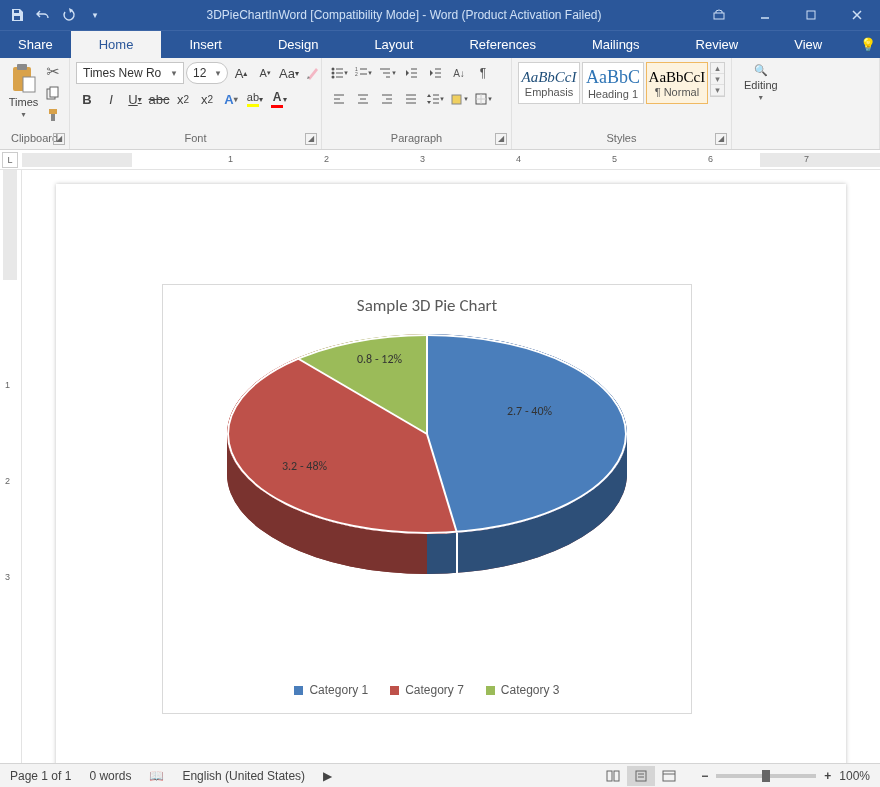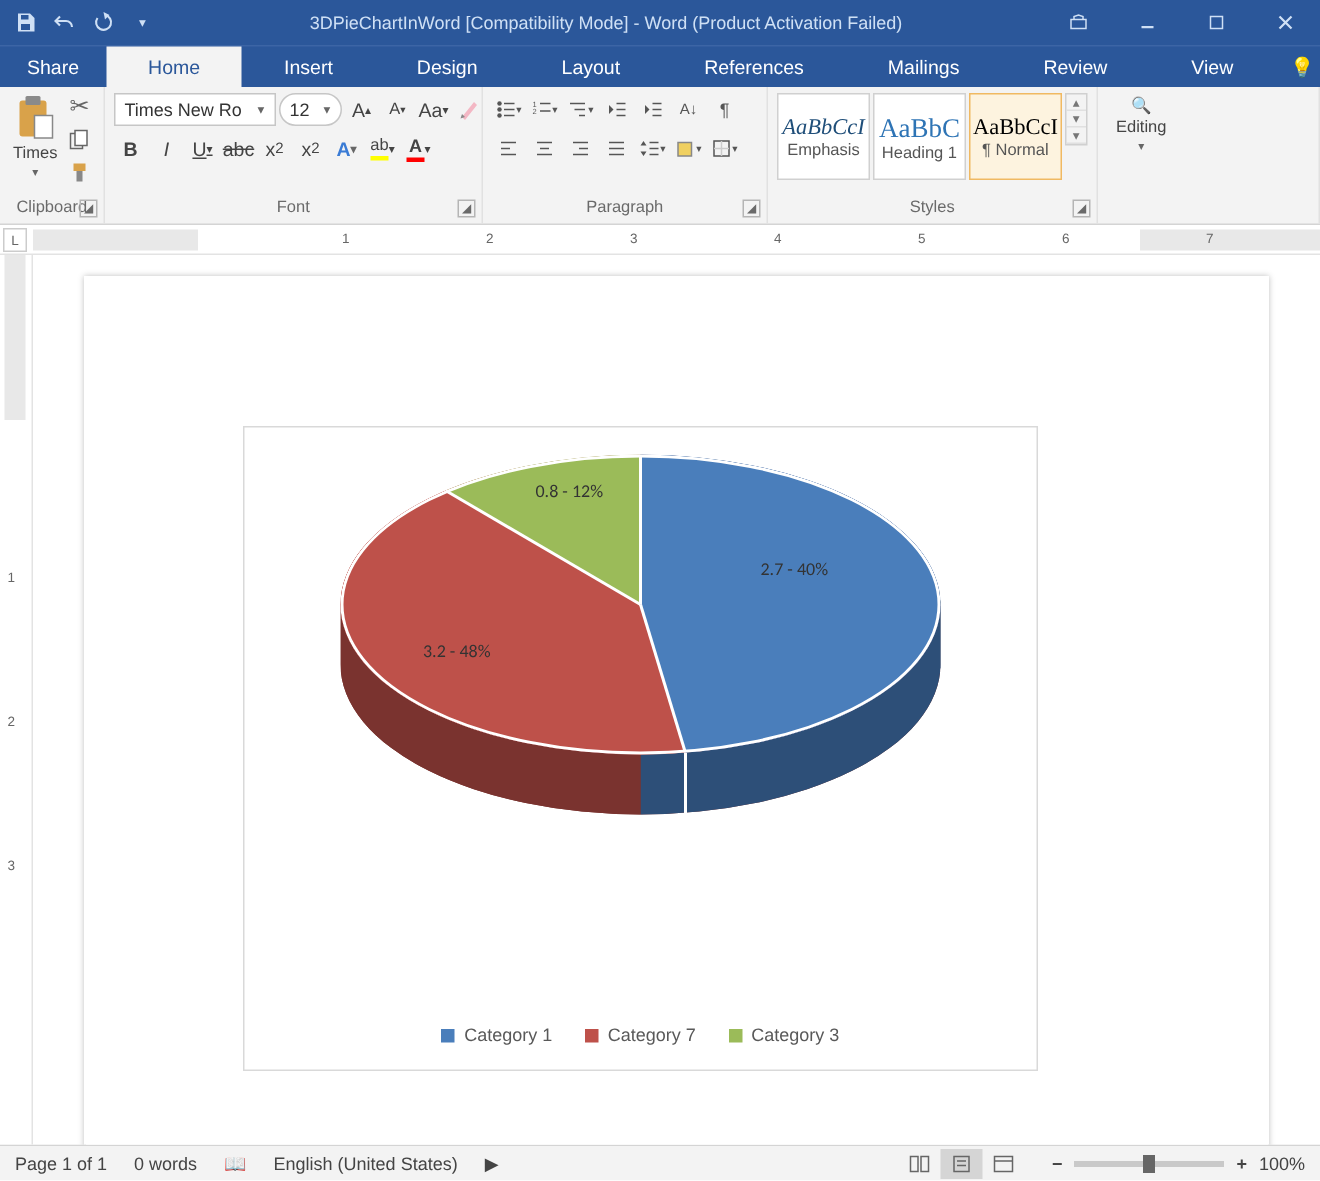--- a/index.html
+++ b/index.html
@@ -49,21 +49,21 @@
 .swatch { width:12px; height:3px; display:block; margin-top:1px; }
 
 
 .g-para { width: 190px; }
 .pbtn { width: 22px; height: 22px; display:flex; align-items:center; justify-content:center; color:#555; font-size:12px; border:1px solid transparent; }
 .pbtn svg { display:block; }
 .prow { display:flex; gap:2px; }
 
 
 .g-styles { width: 220px; }
-.styleitem { width: 66px; height: 58px; border:1px solid #d0d0d0; background:#fff; display:flex; flex-direction:column; align-items:center; justify-content:center; font-size:11px; color:#555; margin-right:2px; }
+.styleitem { width: 66px; height: 42px; border:1px solid #d0d0d0; background:#fff; display:flex; flex-direction:column; align-items:center; justify-content:center; font-size:11px; color:#555; margin-right:2px; }
 .styleitem.selected { border:1px solid #f0b962; background:#fdf3df; }
 .styleitem .preview { font-family: "Times New Roman", serif; font-size:15px; color:#1f4e79; }
 .styleitem:nth-child(2) .preview { color:#2e74b5; font-size:18px; }
 .styleitem.selected .preview { color:#000; }
 .stylescroll { width:16px; display:flex; flex-direction:column; border:1px solid #d0d0d0; }
 .stylescroll div{ flex:1; display:flex; align-items:center; justify-content:center; color:#777; font-size:9px; border-bottom:1px solid #e0e0e0;}
 
 
 .g-edit { flex: 1; }
 .editbtn { display:flex; flex-direction:column; align-items:center; font-size:11px; color:#444; gap:2px; padding:2px 6px; }
@@ -413,20 +413,21 @@
 <div class="docwrap">
   <div class="ruler-v">
     <div class="margin" style="top:0; height:110px;"></div>
     <div class="num" style="top:210px;">1</div>
     <div class="num" style="top:306px;">2</div>
     <div class="num" style="top:402px;">3</div>
   </div>
   <div class="docscroll">
     <div class="page">
       <div class="chartbox">
+        <div class="ctitle">Sample 3D Pie Chart</div>
 
         <div class="pie3d">
 
           <svg width="400" height="260" style="position:absolute;left:0;top:0;" viewBox="0 0 400 260">
 
             <defs>
               <clipPath id="clipTop">
                   <ellipse cx="200" cy="100" rx="200" ry="100"></ellipse>
                 </clipPath>
             </defs>

